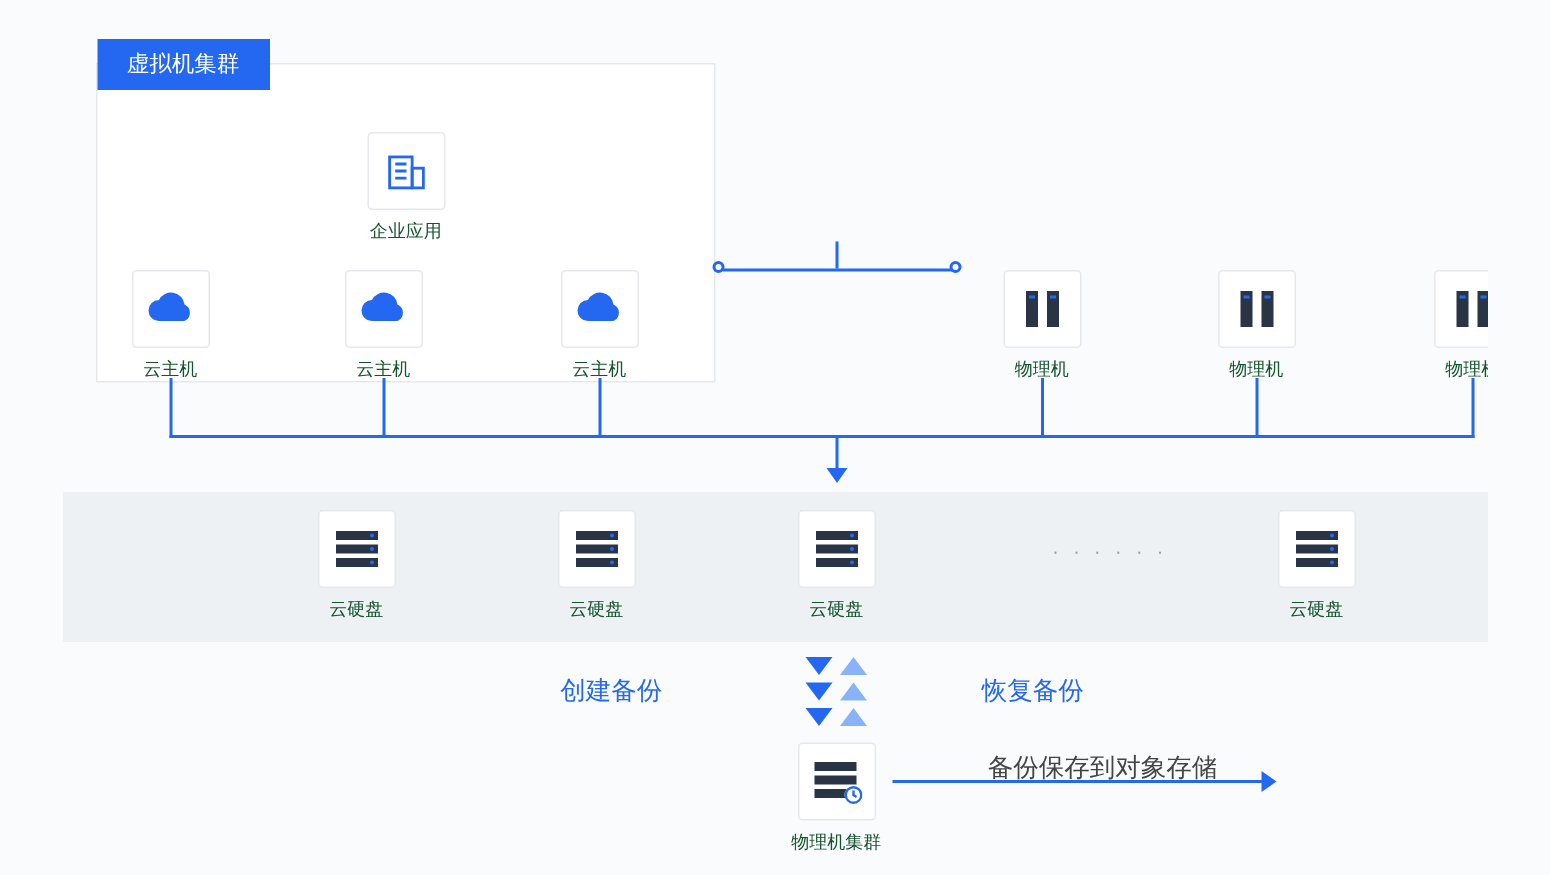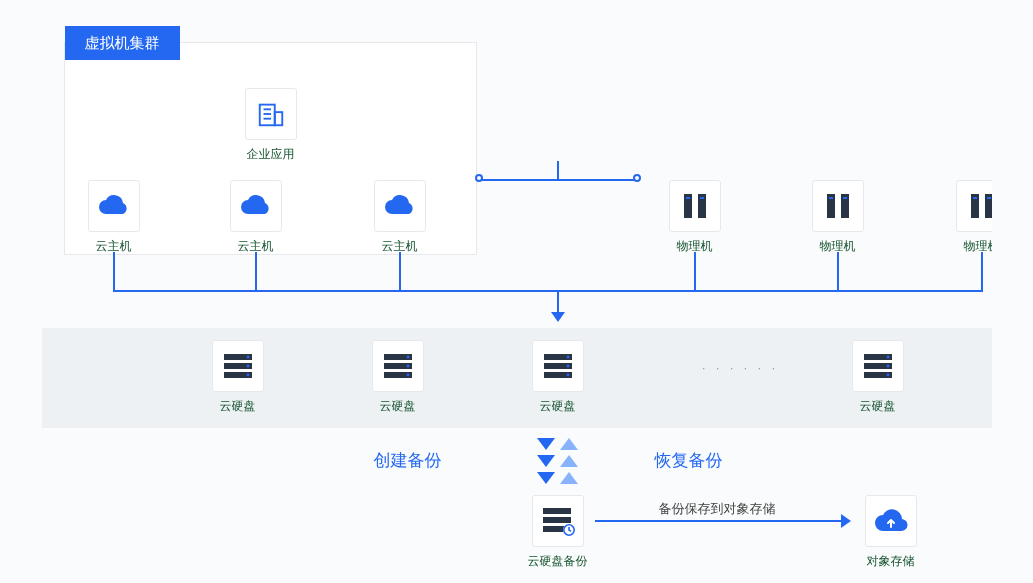--- a/index.html
+++ b/index.html
@@ -25,21 +25,21 @@
   .ellipsis{position:absolute;color:#999;font-size:13px}
 
   
   .node{position:absolute;width:64px;text-align:center}
   .node .tile{width:52px;height:52px;margin:0 auto;background:var(--card-bg);border:1px solid var(--card-border);border-radius:3px;display:flex;align-items:center;justify-content:center}
   .node .cap{margin-top:6px;font-size:12px;color:#14532d}
 
   
   .pill{position:absolute;padding:10px 22px;background:var(--card-bg);border:1px solid var(--card-border);color:var(--blue);font-size:16px}
   .label-blue{color:var(--blue);font-size:17px}
-  .label-plain{position:absolute;font-size:13px;color:#444}
+  .label-plain{position:absolute;font-size:17px;color:#444}
 
   
   .strip{position:absolute;left:0;right:0;top:328px;height:100px;background:var(--strip)}
 
   
   .seg{position:absolute;background:var(--blue)}
   .dot{position:absolute;width:8px;height:8px;border:2px solid var(--blue);border-radius:50%;background:var(--page)}
   .arrow-down{position:absolute;width:0;height:0;border-left:7px solid transparent;border-right:7px solid transparent;border-top:10px solid var(--blue)}
   .arrow-right{position:absolute;width:0;height:0;border-top:7px solid transparent;border-bottom:7px solid transparent;border-left:10px solid var(--blue)}
 
@@ -221,30 +221,21 @@
     <div class="tile">
         <svg width="34" height="30" viewBox="0 0 34 30">
           <rect x="2" y="2" width="28" height="6" fill="#293445"></rect>
           <rect x="2" y="11" width="28" height="6" fill="#293445"></rect>
           <rect x="2" y="20" width="28" height="6" fill="#293445"></rect>
           <circle cx="28" cy="24" r="6" fill="#fff"></circle>
           <circle cx="28" cy="24" r="5.2" fill="none" stroke="#2468F2" stroke-width="1.6"></circle>
           <path d="M28 21v3l2 1.3" stroke="#2468F2" stroke-width="1.6" fill="none"></path>
         </svg>
       </div>
-    <div class="cap">云硬盘备份</div>
+    <div class="cap">物理机集群</div>
   </div>
 
   <div class="seg" style="left:553px;top:520px;width:248px;height:var(--line-w)"></div>
   <div class="arrow-right" style="left:799px;top:514px"></div>
   <div class="label-plain" style="left:617px;top:500px">备份保存到对象存储</div>
 
-  <div class="node" style="left:812px;top:495px;width:74px">
-    <div class="tile">
-        <svg width="36" height="28" viewBox="0 0 36 28">
-          <path d="M28 24H10a8 8 0 0 1 0-16 10 10 0 0 1 19 4 6 6 0 0 1-1 12z" fill="#2468F2"></path>
-          <path d="M18 20v-7m0 0-3 3m3-3 3 3" stroke="#fff" stroke-width="2" fill="none" stroke-linecap="round" stroke-linejoin="round"></path>
-        </svg>
-      </div>
-    <div class="cap">对象存储</div>
-  </div>
 
 </div>
 
 </body></html>

